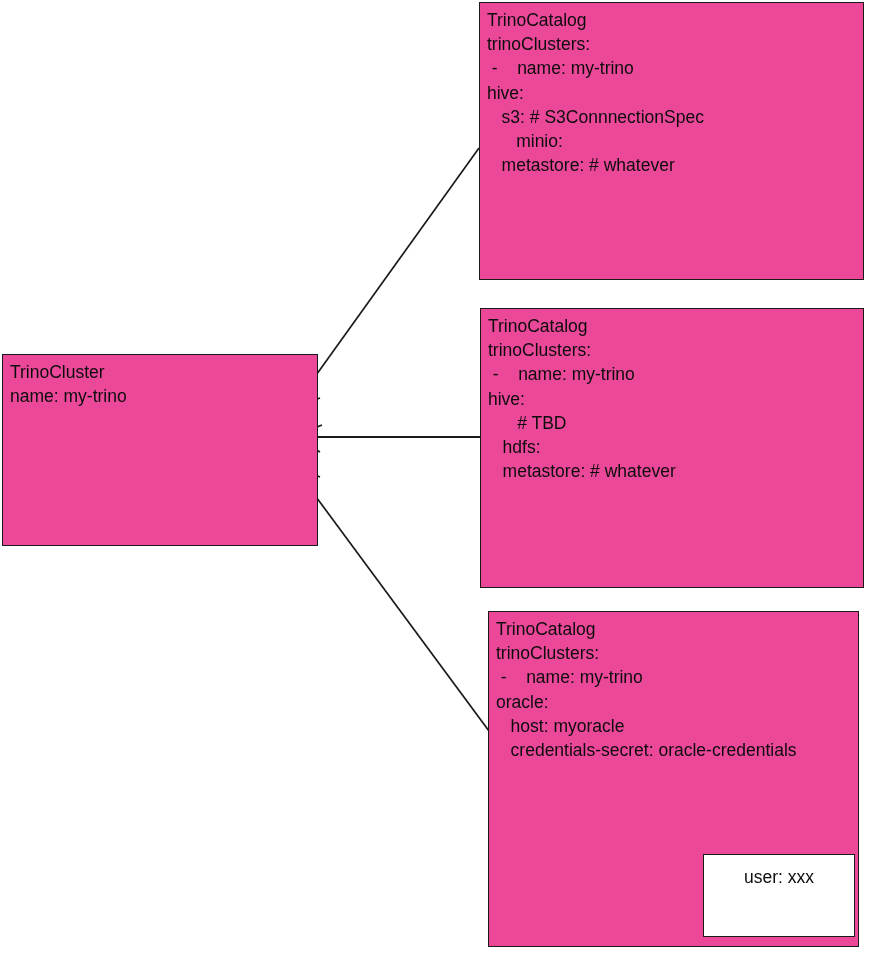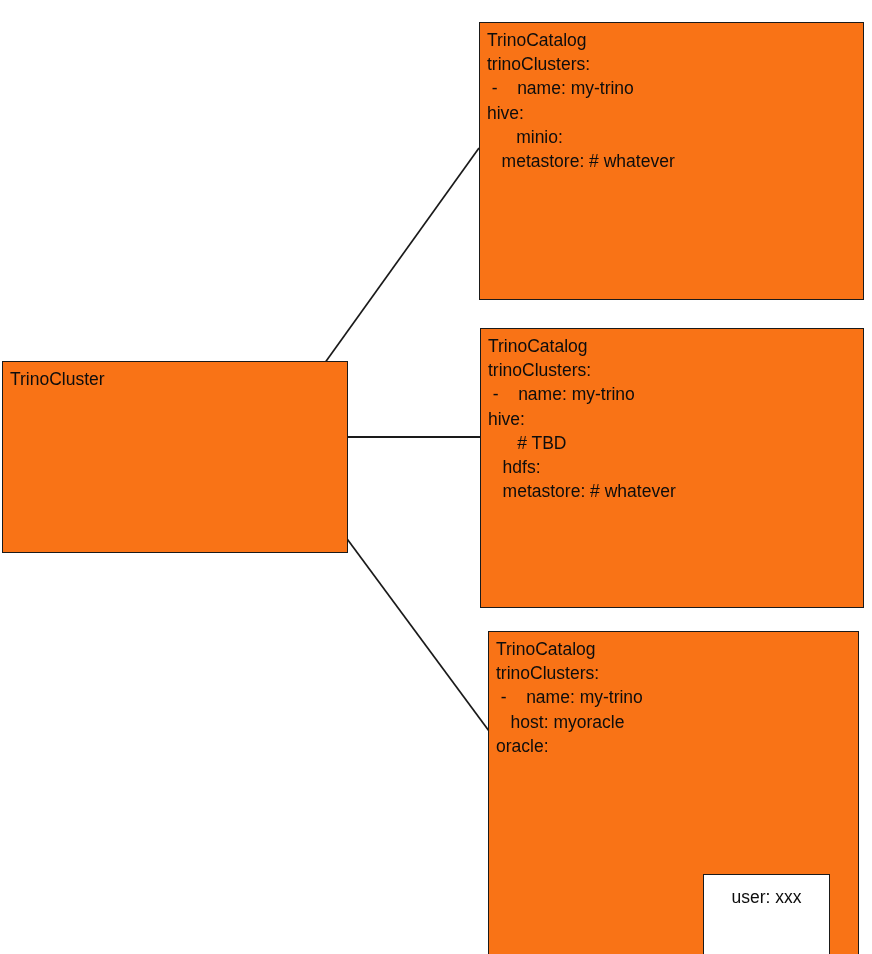--- a/index.html
+++ b/index.html
@@ -20,23 +20,22 @@
     position: absolute;
     left: 0;
     top: 0;
     width: 872px;
     height: 954px;
     pointer-events: none;
   }
   .node {
     position: absolute;
     box-sizing: border-box;
-    background: #f97316;
+    background: #ec4899;
     border: 1.6px solid #1a1a1a;
-    margin-top: 20px;
   }
   .node-body {
     position: absolute;
     left: 7px;
     top: 5px;
     right: 4px;
   }
   .yaml-line {
     font-family: "Liberation Sans", sans-serif;
     font-size: 17.5px;
@@ -91,32 +90,34 @@
       <line x1="292.5" y1="465" x2="320" y2="477" stroke="#1a1a1a" stroke-width="1.7"></line>
     </g>
 
     <g>
       <line x1="761" y1="818" x2="788" y2="855" stroke="#1a1a1a" stroke-width="1.7"></line>
       <line x1="788" y1="855" x2="772" y2="838" stroke="#1a1a1a" stroke-width="1.7"></line>
       <line x1="788" y1="855" x2="784" y2="828" stroke="#1a1a1a" stroke-width="1.7"></line>
     </g>
   </svg>
 
-  <div class="node" style="left:2px; top:341px; width:346px; height:192px;text-decoration:underline;">
+  <div class="node" style="left:2px; top:354px; width:316px; height:192px;text-decoration:underline;">
     <div class="node-body">
       <div class="yaml-line">TrinoCluster</div>
+      <div class="yaml-line">name: my-trino</div>
     </div>
   </div>
 
   <div class="node" style="left:479px; top:2px; width:385px; height:278px;">
     <div class="node-body">
       <div class="yaml-line">TrinoCatalog</div>
       <div class="yaml-line">trinoClusters:</div>
       <div class="yaml-line"> -    name: my-trino</div>
       <div class="yaml-line">hive:</div>
+      <div class="yaml-line">   s3: # S3ConnnectionSpec</div>
       <div class="yaml-line">      minio:</div>
       <div class="yaml-line">   metastore: # whatever</div>
     </div>
   </div>
 
   <div class="node" style="left:480px; top:308px; width:384px; height:280px;">
     <div class="node-body">
       <div class="yaml-line">TrinoCatalog</div>
       <div class="yaml-line">trinoClusters:</div>
       <div class="yaml-line"> -    name: my-trino</div>
@@ -125,24 +126,25 @@
       <div class="yaml-line">   hdfs:</div>
       <div class="yaml-line">   metastore: # whatever</div>
     </div>
   </div>
 
   <div class="node" style="left:488px; top:611px; width:371px; height:336px;">
     <div class="node-body">
       <div class="yaml-line">TrinoCatalog</div>
       <div class="yaml-line">trinoClusters:</div>
       <div class="yaml-line"> -    name: my-trino</div>
+      <div class="yaml-line">oracle:</div>
       <div class="yaml-line">   host: myoracle</div>
-      <div class="yaml-line">oracle:</div>
+      <div class="yaml-line">   credentials-secret: oracle-credentials</div>
     </div>
 
-    <div class="secret-node" style="left:214px; top:242px; width:127px; height:83px;">
+    <div class="secret-node" style="left:214px; top:242px; width:152px; height:83px;">
       <div class="secret-body">
         <div class="secret-line">user: xxx</div>
       </div>
     </div>
   </div>
 
 </div>
 
 </body></html>

